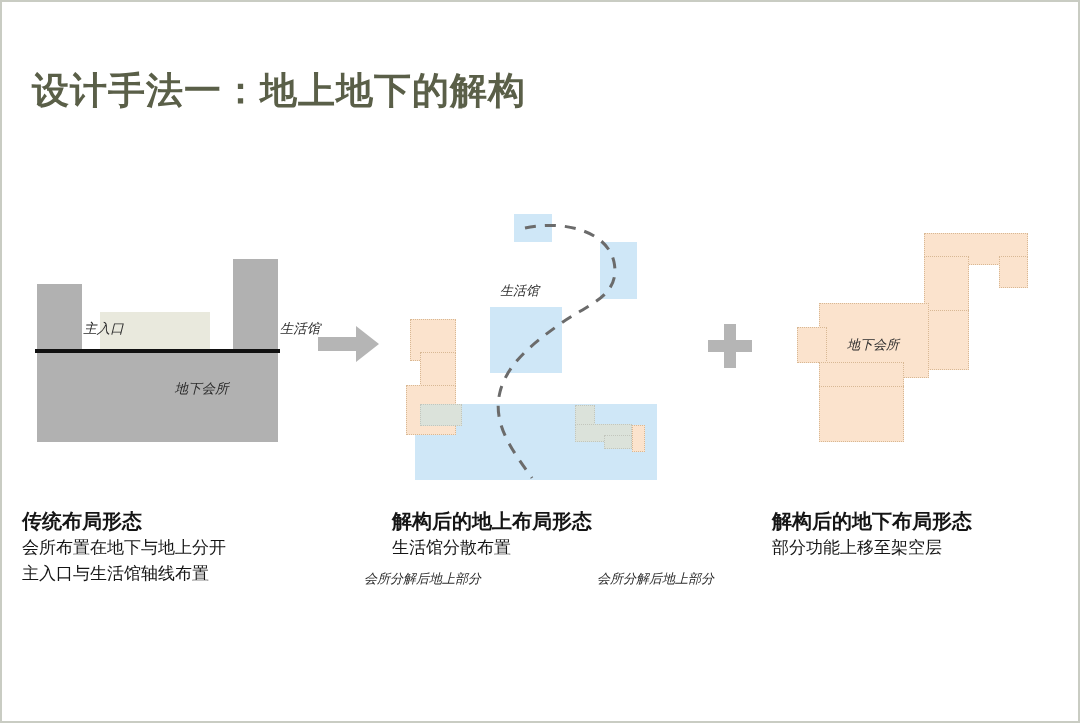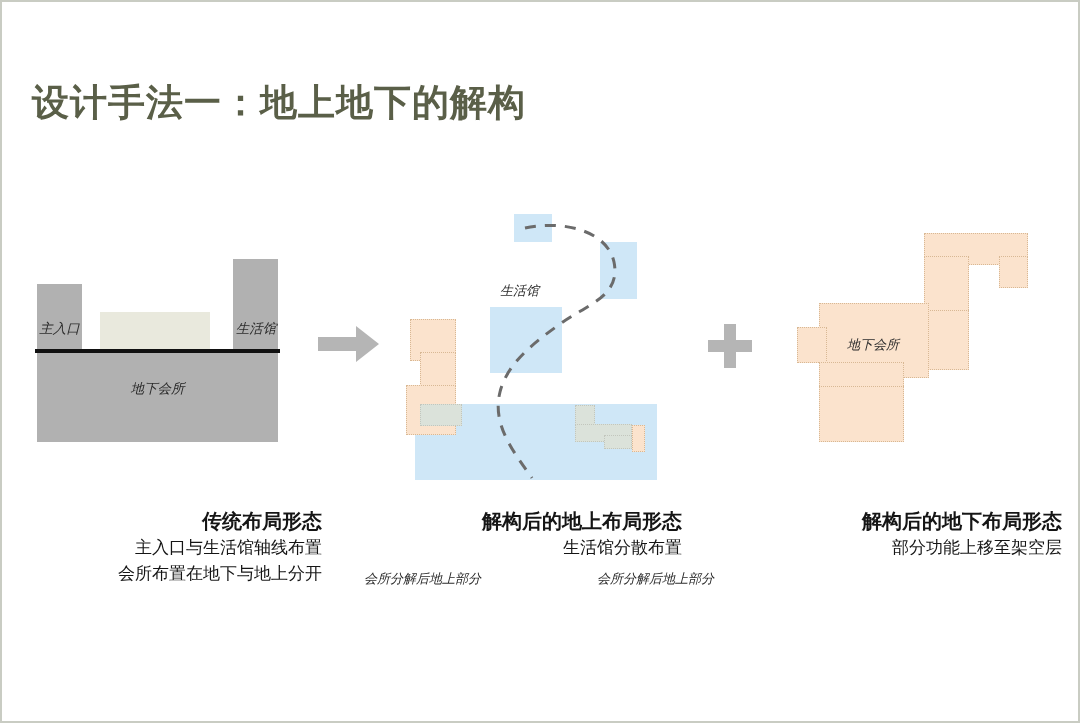--- a/index.html
+++ b/index.html
@@ -18,21 +18,21 @@
     width: 1080px;
     height: 723px;
     background: #ffffff;
     box-sizing: border-box;
     border: 2px solid #c9ccc3;
     overflow: hidden;
   }
   .slide-title {
     position: absolute;
     left: 30px;
-    top: 76px;
+    top: 64px;
     font-size: 37px;
     font-weight: bold;
     color: #5a5f48;
     letter-spacing: 1px;
     white-space: nowrap;
   }
 
   
   .panel {
     position: absolute;
@@ -56,20 +56,21 @@
   .ground-line {
     position: absolute;
     background: #111111;
   }
   .sec-label {
     position: absolute;
     font-size: 13.5px;
     color: #2b2b2b;
     white-space: nowrap;
     text-align: center;
+    padding-left: 44px;
   }
 
   
   .blue-shape {
     position: absolute;
     background: #cfe7f7;
   }
   .peach-shape {
     position: absolute;
     background: #fbe3cd;
@@ -100,21 +101,21 @@
     position: absolute;
     color: #b5b5b5;
   }
   .arrow-wrap { left: 316px; top: 322px; }
   .plus-wrap  { left: 706px; top: 322px; }
 
   
   .caption {
     position: absolute;
     top: 505px;
-    text-align: right;
+    text-align: left;
     color: #151515;
   }
   #caption-traditional { left: 20px;  width: 300px; }
   #caption-above       { left: 390px; width: 290px; }
   #caption-below       { left: 770px; width: 290px; }
   .caption-title {
     font-size: 20px;
     font-weight: bold;
     line-height: 28px;
     white-space: nowrap;
@@ -206,22 +207,22 @@
     <div class="peach-shape" style="left:47px; top:111px; width:110px; height:75px;"></div>
     <div class="peach-shape" style="left:25px; top:135px; width:30px; height:36px;"></div>
     <div class="peach-shape" style="left:47px; top:170px; width:85px; height:34px;"></div>
     <div class="peach-shape" style="left:47px; top:194px; width:85px; height:56px;"></div>
 
     <div class="plan-label" style="left:75px; top:144px;">地下会所</div>
   </div>
 
   <div class="caption" id="caption-traditional">
     <div class="caption-title">传统布局形态</div>
+    <div class="caption-line">会所布置在地下与地上分开</div>
     <div class="caption-line">主入口与生活馆轴线布置</div>
-    <div class="caption-line">会所布置在地下与地上分开</div>
   </div>
 
   <div class="caption" id="caption-below">
     <div class="caption-title">解构后的地下布局形态</div>
     <div class="caption-line">部分功能上移至架空层</div>
   </div>
 
   <div class="caption" id="caption-above">
     <div class="caption-title">解构后的地上布局形态</div>
     <div class="caption-line">生活馆分散布置</div>

